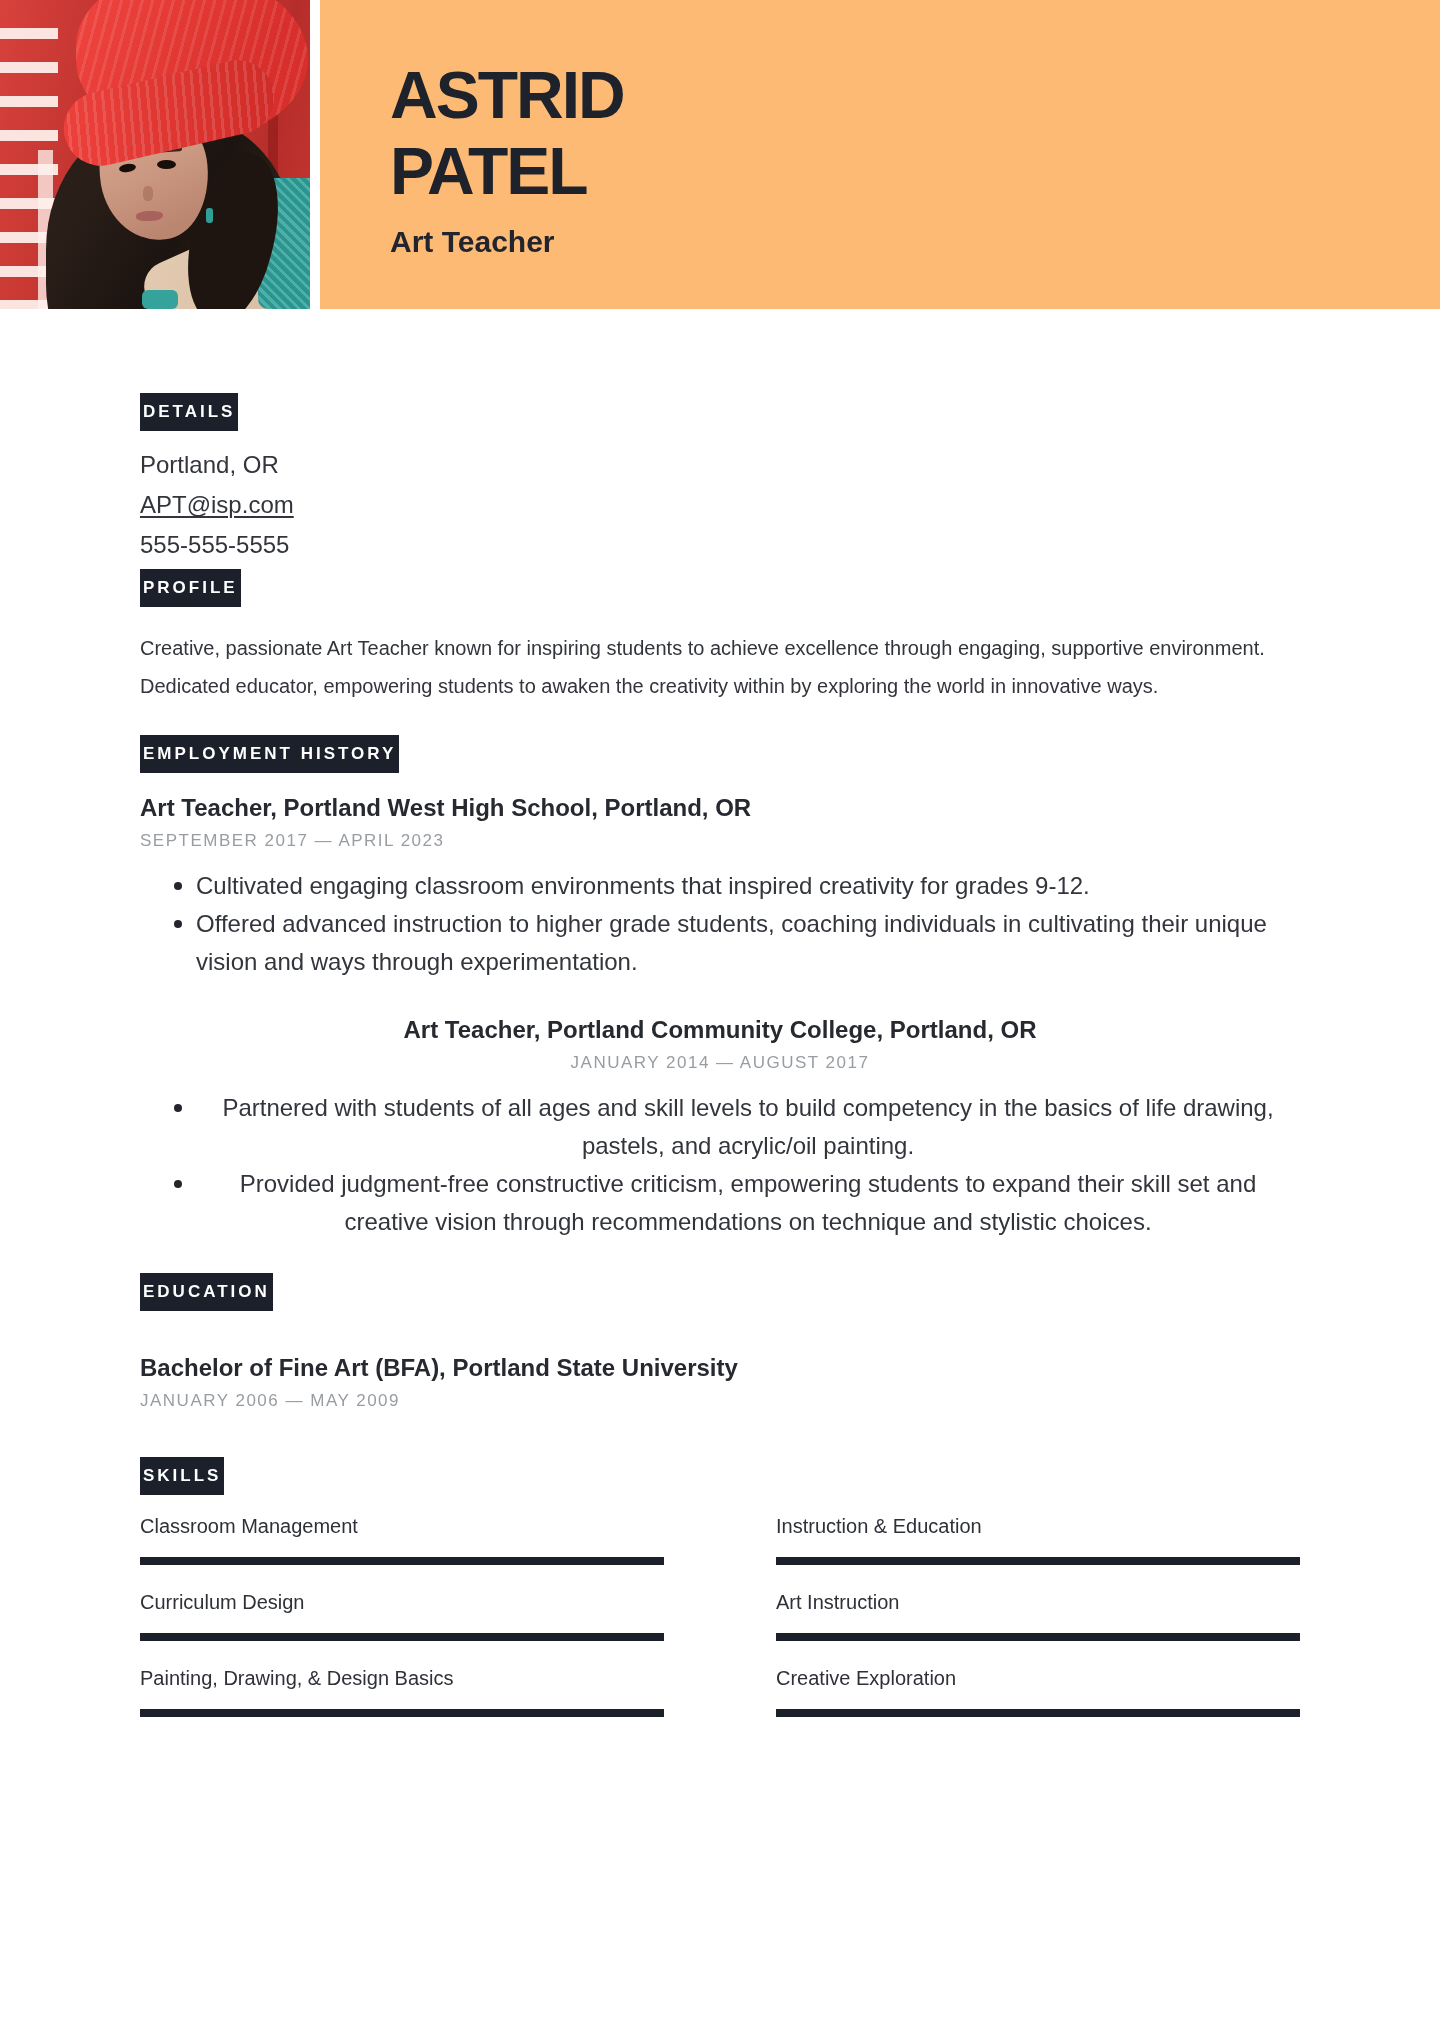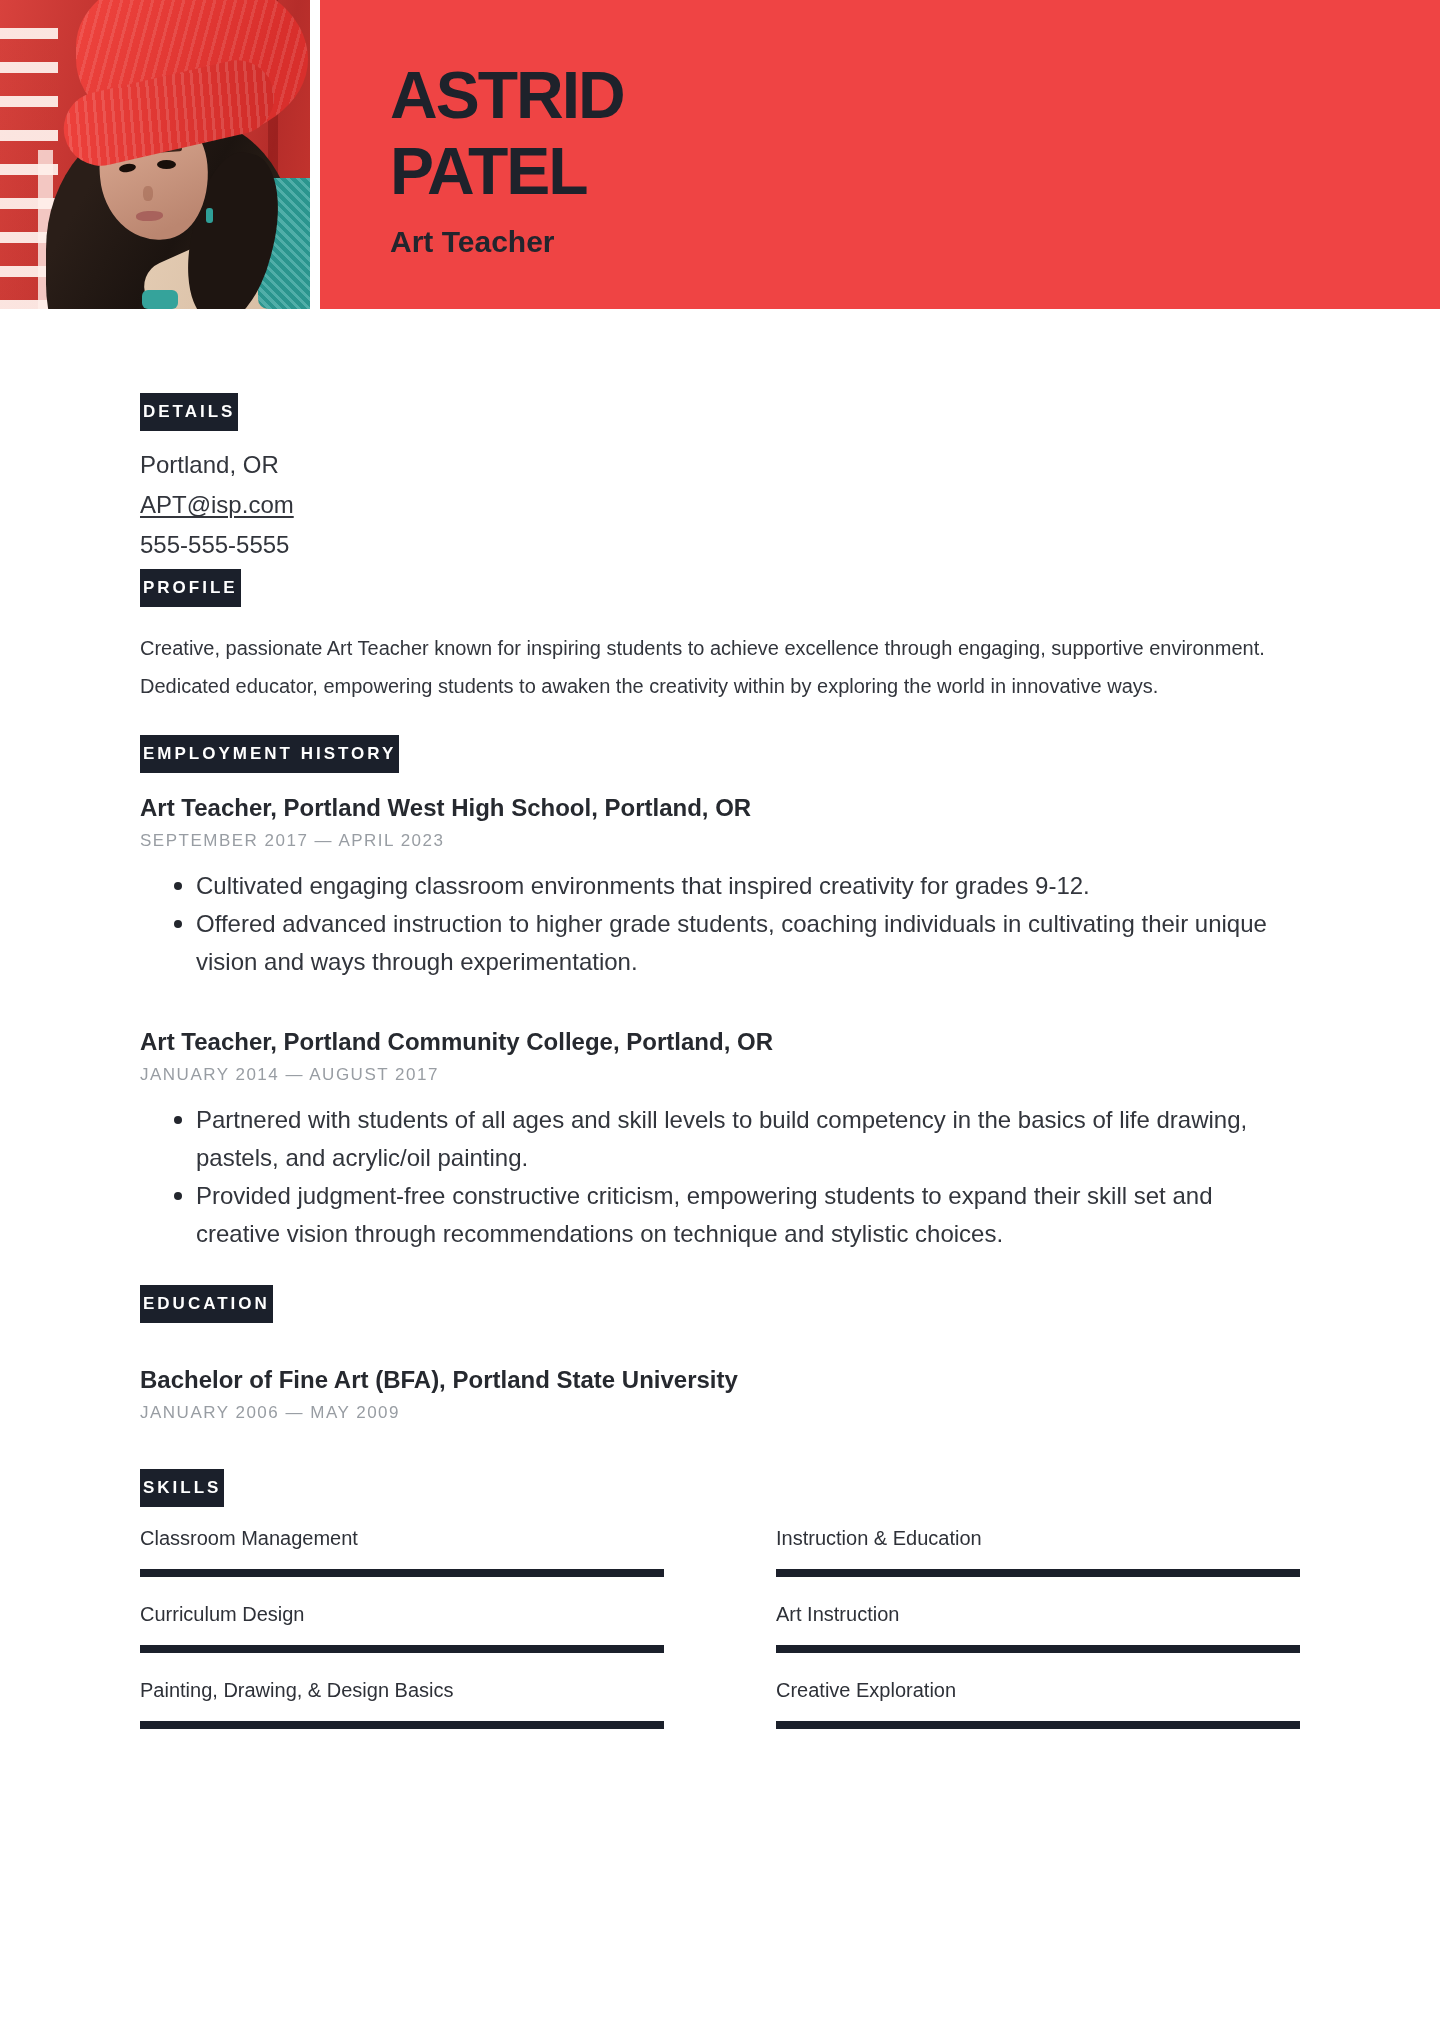--- a/index.html
+++ b/index.html
@@ -39,41 +39,41 @@
   .ph-beanie { left:76px; top:-28px; width:232px; height:168px;
     background:linear-gradient(115deg,#f0453f,#d92f2c 75%); border-radius:46% 54% 50% 50%; }
   .ph-beanie::after { content:""; position:absolute; inset:0; border-radius:inherit;
     background:repeating-linear-gradient(105deg, rgba(255,255,255,.10) 0 3px, transparent 3px 10px); }
   .ph-brim { left:62px; top:76px; width:214px; height:74px; background:linear-gradient(100deg,#ee413c,#cf2b28);
     transform:rotate(-13deg); border-radius:38px; }
   .ph-brim::after { content:""; position:absolute; inset:0; border-radius:inherit;
     background:repeating-linear-gradient(98deg, rgba(255,255,255,.13) 0 3px, transparent 3px 9px); }
 
   .header-gap { width:10px; flex:0 0 10px; background:#ffffff; }
-  .banner { flex:1; background:#ef4444; display:flex; flex-direction:column; justify-content:center; padding:6px 0 0 70px; }
+  .banner { flex:1; background:#fdba74; display:flex; flex-direction:column; justify-content:center; padding:6px 0 0 70px; }
   .name { font-size:66px; font-weight:900; letter-spacing:-2px; line-height:76px; color:#1e222b; text-transform:uppercase; }
   .job-subtitle { font-size:30px; font-weight:700; color:#22252d; margin-top:16px; letter-spacing:0; }
 
   
   .content { padding:0 140px; }
   .badge { display:inline-block; background:#1b202b; color:#ffffff; font-size:17px; font-weight:700;
     letter-spacing:3px; line-height:18px; padding:10px 3px; text-transform:uppercase; }
   #badge-details { margin-top:84px; }
   .details-lines { margin-top:14px; font-size:24px; line-height:40px; color:#32353c; }
   .link { color:#32353c; text-decoration:underline; text-underline-offset:3px; cursor:pointer; }
   #badge-profile { margin-top:4px; }
   .profile-text { margin-top:22px; width:1160px; font-size:20px; line-height:38px; color:#32353c; }
   #badge-employment { margin-top:30px; }
   .entry-title { font-size:24px; font-weight:700; color:#26292f; line-height:30px; }
   .entry-dates { font-size:17px; color:#989da3; letter-spacing:1.5px; line-height:24px; margin-top:6px; text-transform:uppercase; }
   .job1-title { margin-top:20px; }
   .bullets { list-style:none; margin-top:14px; }
   .bullets li { position:relative; padding-left:56px; font-size:24px; line-height:38px; color:#32353c; width:1160px; }
   .bullets li::before { content:""; position:absolute; left:34px; top:15px; width:8px; height:8px; border-radius:50%; background:#23262d; }
-  .job2 { margin-top:46px; }
+  .job2 { margin-top:34px;text-align:center; }
   #badge-education { margin-top:32px; }
   .edu1-title { margin-top:22px; }
   .edu2 { margin-top:42px; }
   #badge-skills { margin-top:44px; }
   .skills-grid { margin-top:16px; display:grid; grid-template-columns:1fr 1fr; column-gap:112px; row-gap:22px; }
   .skill-cell .skill-label { font-size:20px; color:#2e3138; line-height:30px; }
   .skill-bar { margin-top:16px; height:8px; background:#1b202b; }
 </style>
 </head>
 <body>

